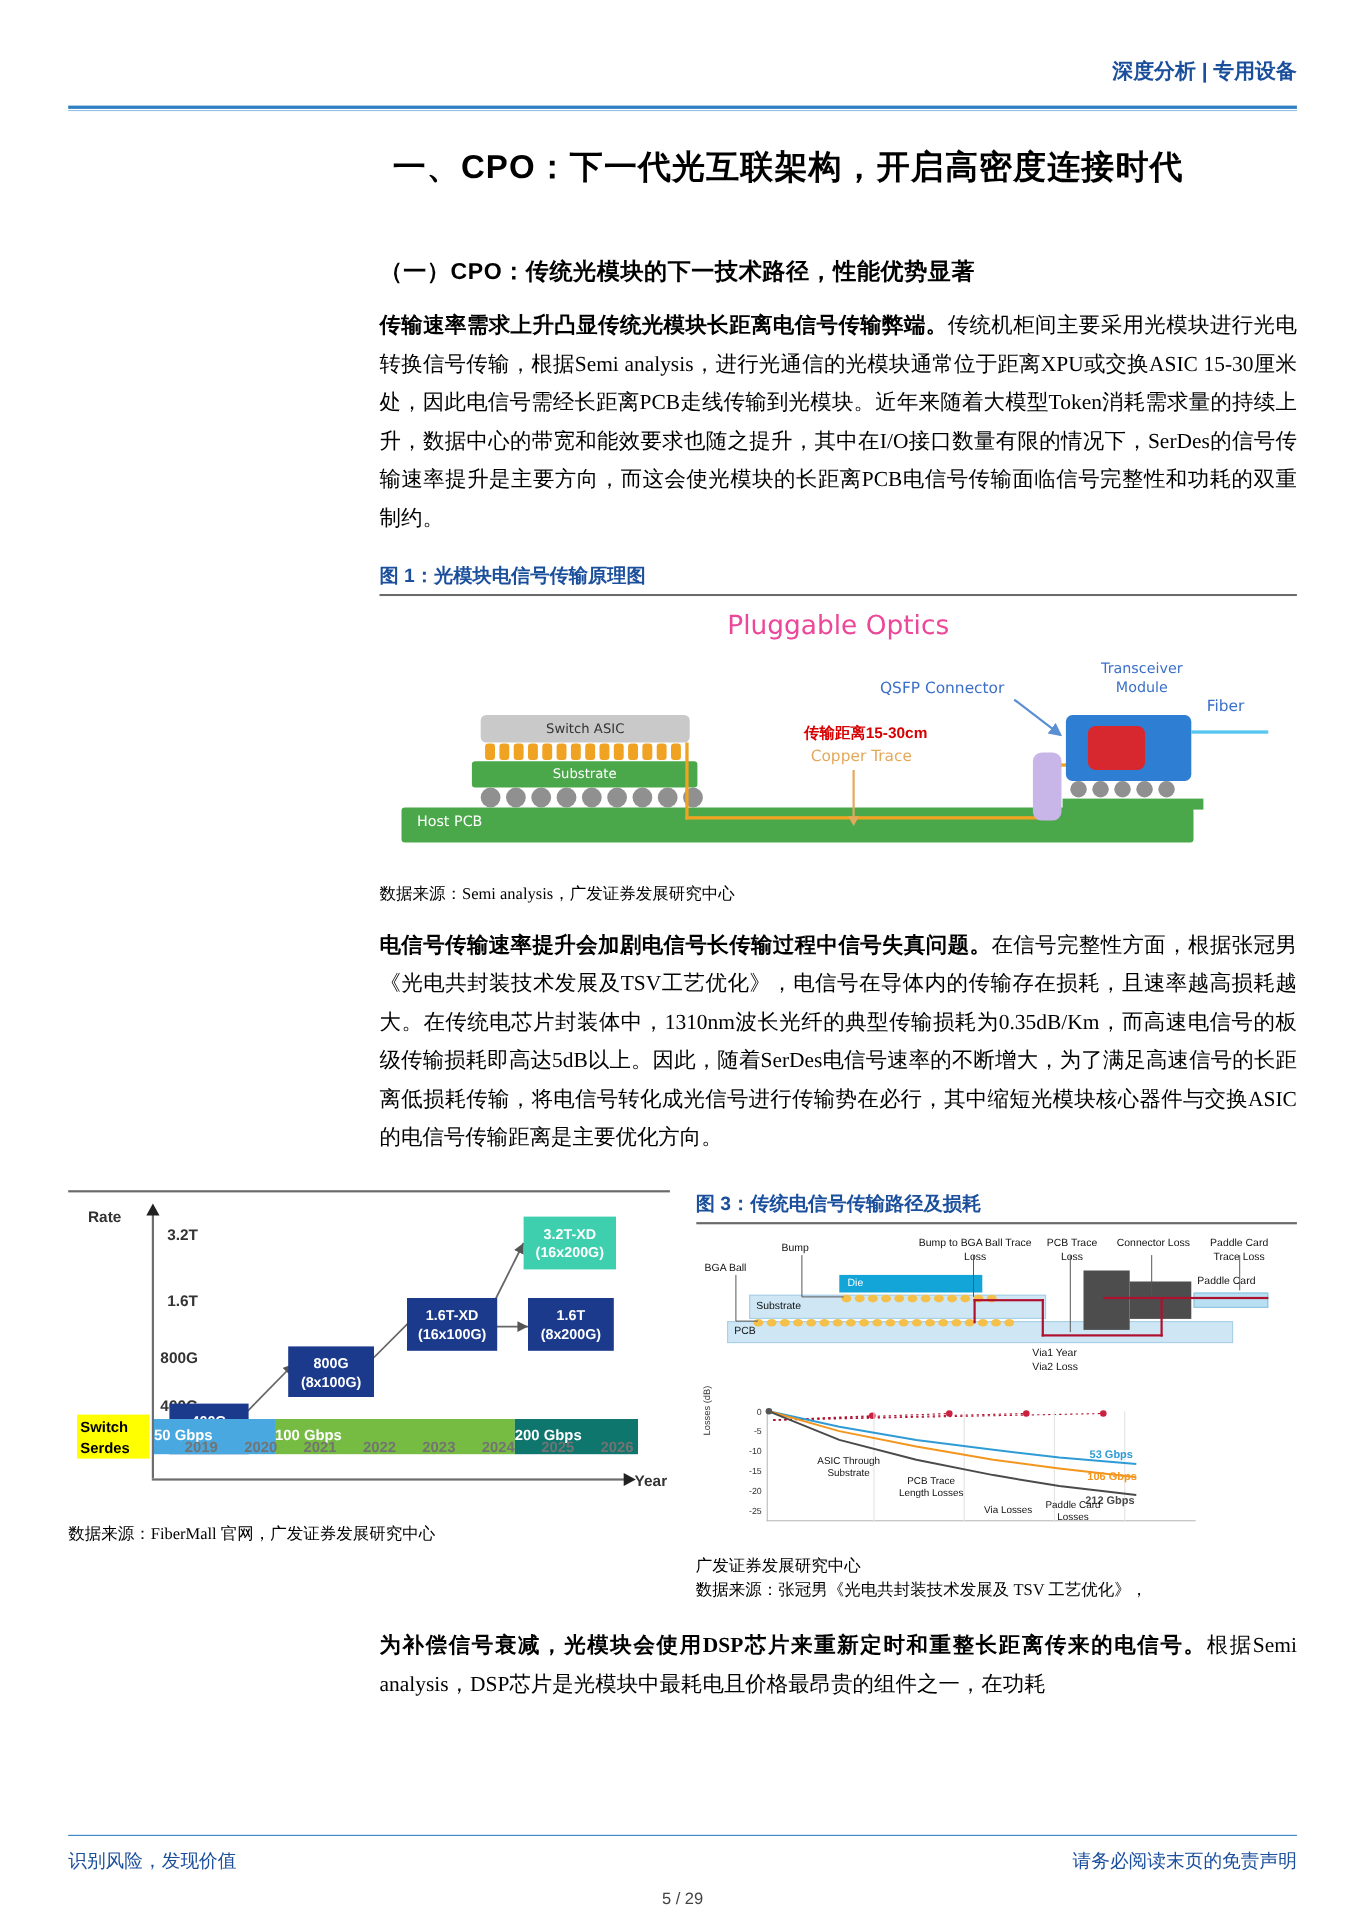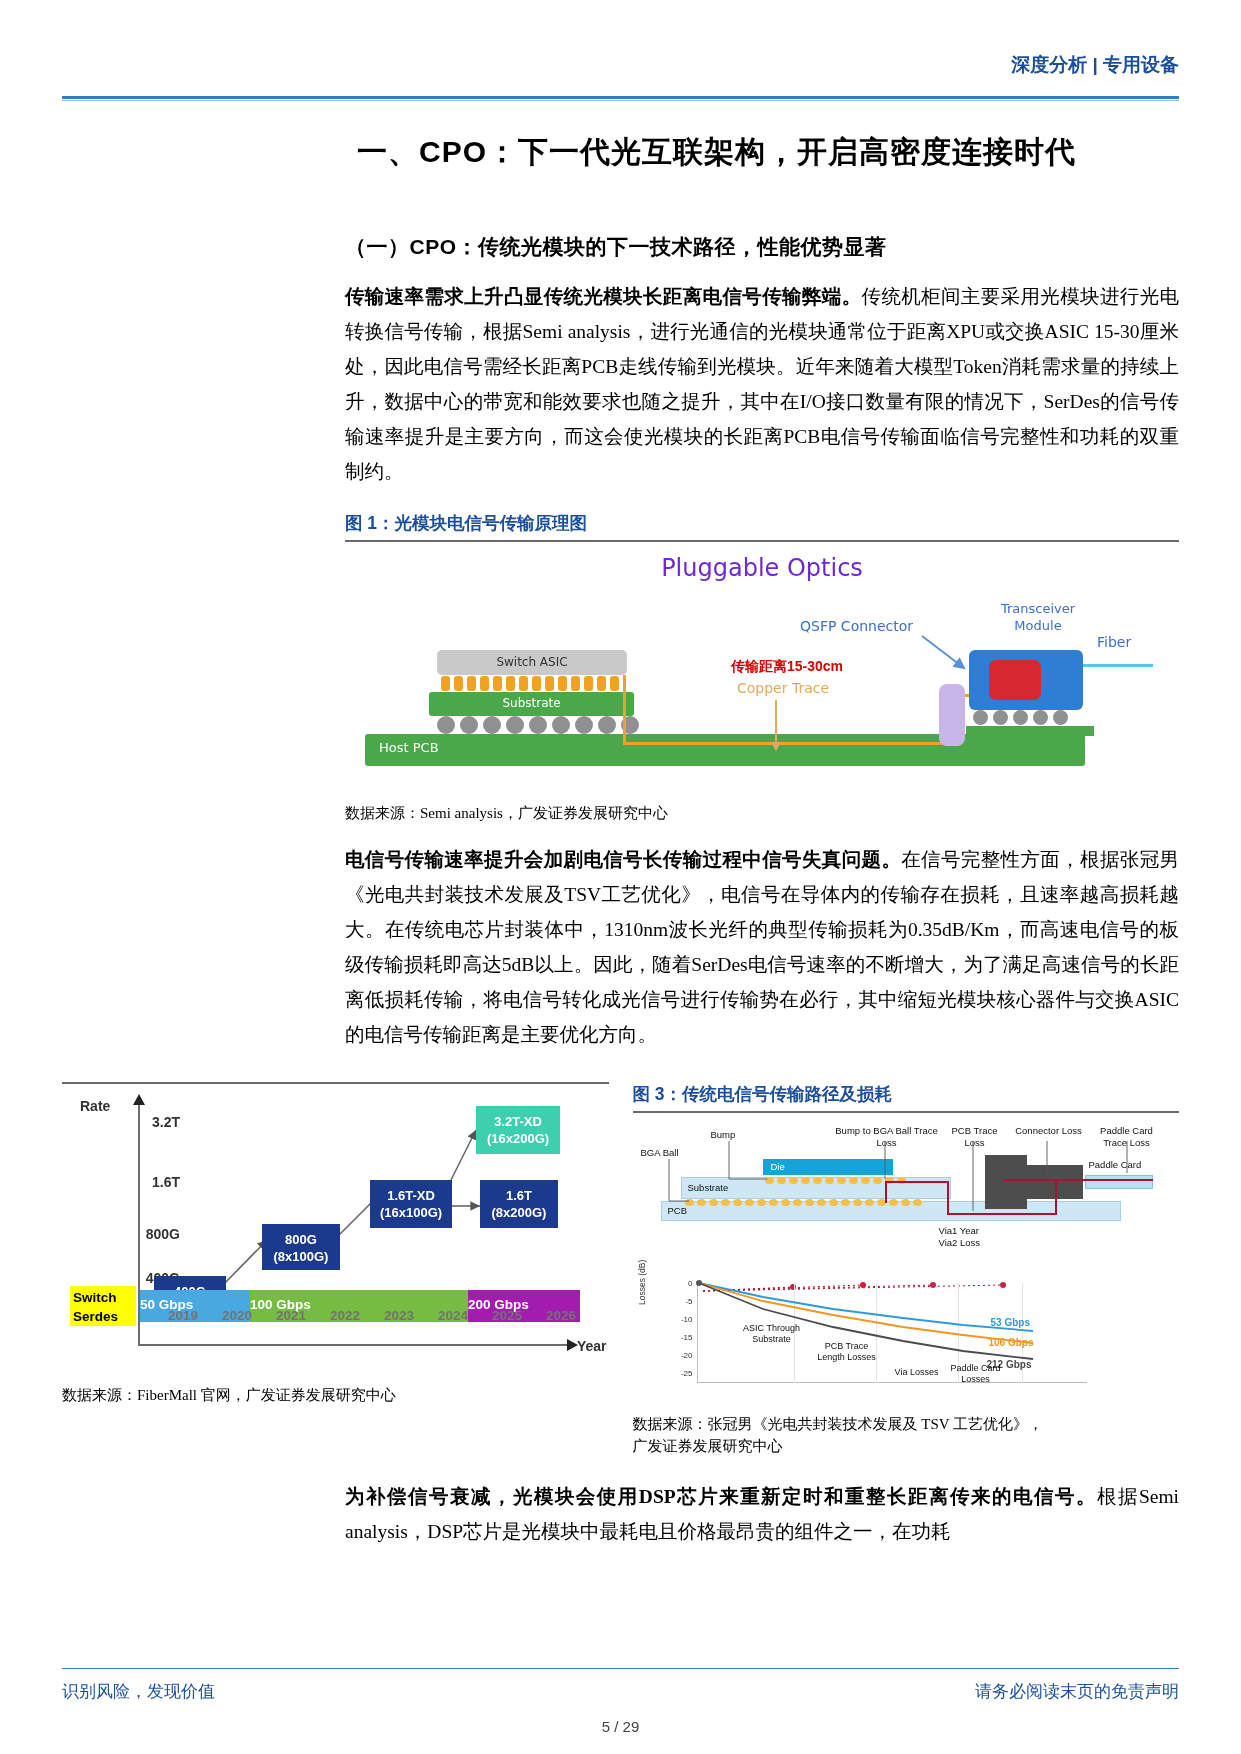--- a/index.html
+++ b/index.html
@@ -143,21 +143,21 @@
   .fig1-canvas {
     position: relative;
     width: 100%;
     height: 252px;
     background: #fff;
     overflow: hidden;
   }
   .f1-title {
     position:absolute; left: 50%; transform: translateX(-50%);
     top: 12px;
-    color:#6d28d9; font-size: 24px; font-weight:500;
+    color:#ec4899; font-size: 24px; font-weight:500;
     font-family:"DejaVu Sans", sans-serif;
     text-align:right;
   }
   .f1-hostpcb {
     position:absolute; left: 20px; top: 192px; width: 720px; height: 32px;
     background:#4aa84a; border-radius: 3px;
   }
   .f1-hostpcb span {
     position:absolute; left: 14px; top: 6px; font-size: 13px; color:#fff;
     font-family:"DejaVu Sans", sans-serif;
@@ -547,21 +547,21 @@
 
         <div class="f2-box teal" style="left:414px;top:16px;width:84px;height:48px">
           <div>3.2T-XD</div>
           <div>(16x200G)</div>
         </div>
 
         <div class="f2-sw-label">Switch Serdes</div>
 
         <div class="f2-band" style="left:78px;width:110px;background:#4aa8e0">50 Gbps</div>
         <div class="f2-band" style="left:188px;width:218px;background:#76bc42">100 Gbps</div>
-        <div class="f2-band" style="left:406px;width:112px;background:#a21caf">200 Gbps</div>
+        <div class="f2-band" style="left:406px;width:112px;background:#0f766e">200 Gbps</div>
 
         <div class="f2-year" style="left:82px;width:54px">2019</div>
         <div class="f2-year" style="left:136px;width:54px">2020</div>
         <div class="f2-year" style="left:190px;width:54px">2021</div>
         <div class="f2-year" style="left:244px;width:54px">2022</div>
         <div class="f2-year" style="left:298px;width:54px">2023</div>
         <div class="f2-year" style="left:352px;width:54px">2024</div>
         <div class="f2-year" style="left:406px;width:54px">2025</div>
         <div class="f2-year" style="left:460px;width:54px">2026</div>
       </div>
@@ -689,22 +689,22 @@
         <div class="f3-series-lbl" style="left:358px;top:198px;color:#2e9bd6">53 Gbps</div>
         <div class="f3-series-lbl" style="left:356px;top:218px;color:#f2961e">106 Gbps</div>
         <div class="f3-series-lbl" style="left:354px;top:240px;color:#4a4a4a">212 Gbps</div>
 
         <div class="f3-note" style="left:108px;top:204px;width:62px;text-align:center">ASIC Through Substrate</div>
         <div class="f3-note" style="left:178px;top:222px;width:72px;text-align:center">PCB Trace Length Losses</div>
         <div class="f3-note" style="left:254px;top:248px;width:60px;text-align:center">Via Losses</div>
         <div class="f3-note" style="left:312px;top:244px;width:62px;text-align:center">Paddle Card Losses</div>
       </div>
       <div class="fig-source">
+        <div>广发证券发展研究中心</div>
         <div>数据来源：张冠男《光电共封装技术发展及 TSV 工艺优化》，</div>
-        <div>广发证券发展研究中心</div>
       </div>
     </div>
 
   </div>
 
   <p class="bottom-para"><b>为补偿信号衰减，光模块会使用DSP芯片来重新定时和重整长距离传来的电信号。</b><span>根据Semi analysis，DSP芯片是光模块中最耗电且价格最昂贵的组件之一，在功耗</span></p>
 
 </div>
 
 <div class="page-footer">

